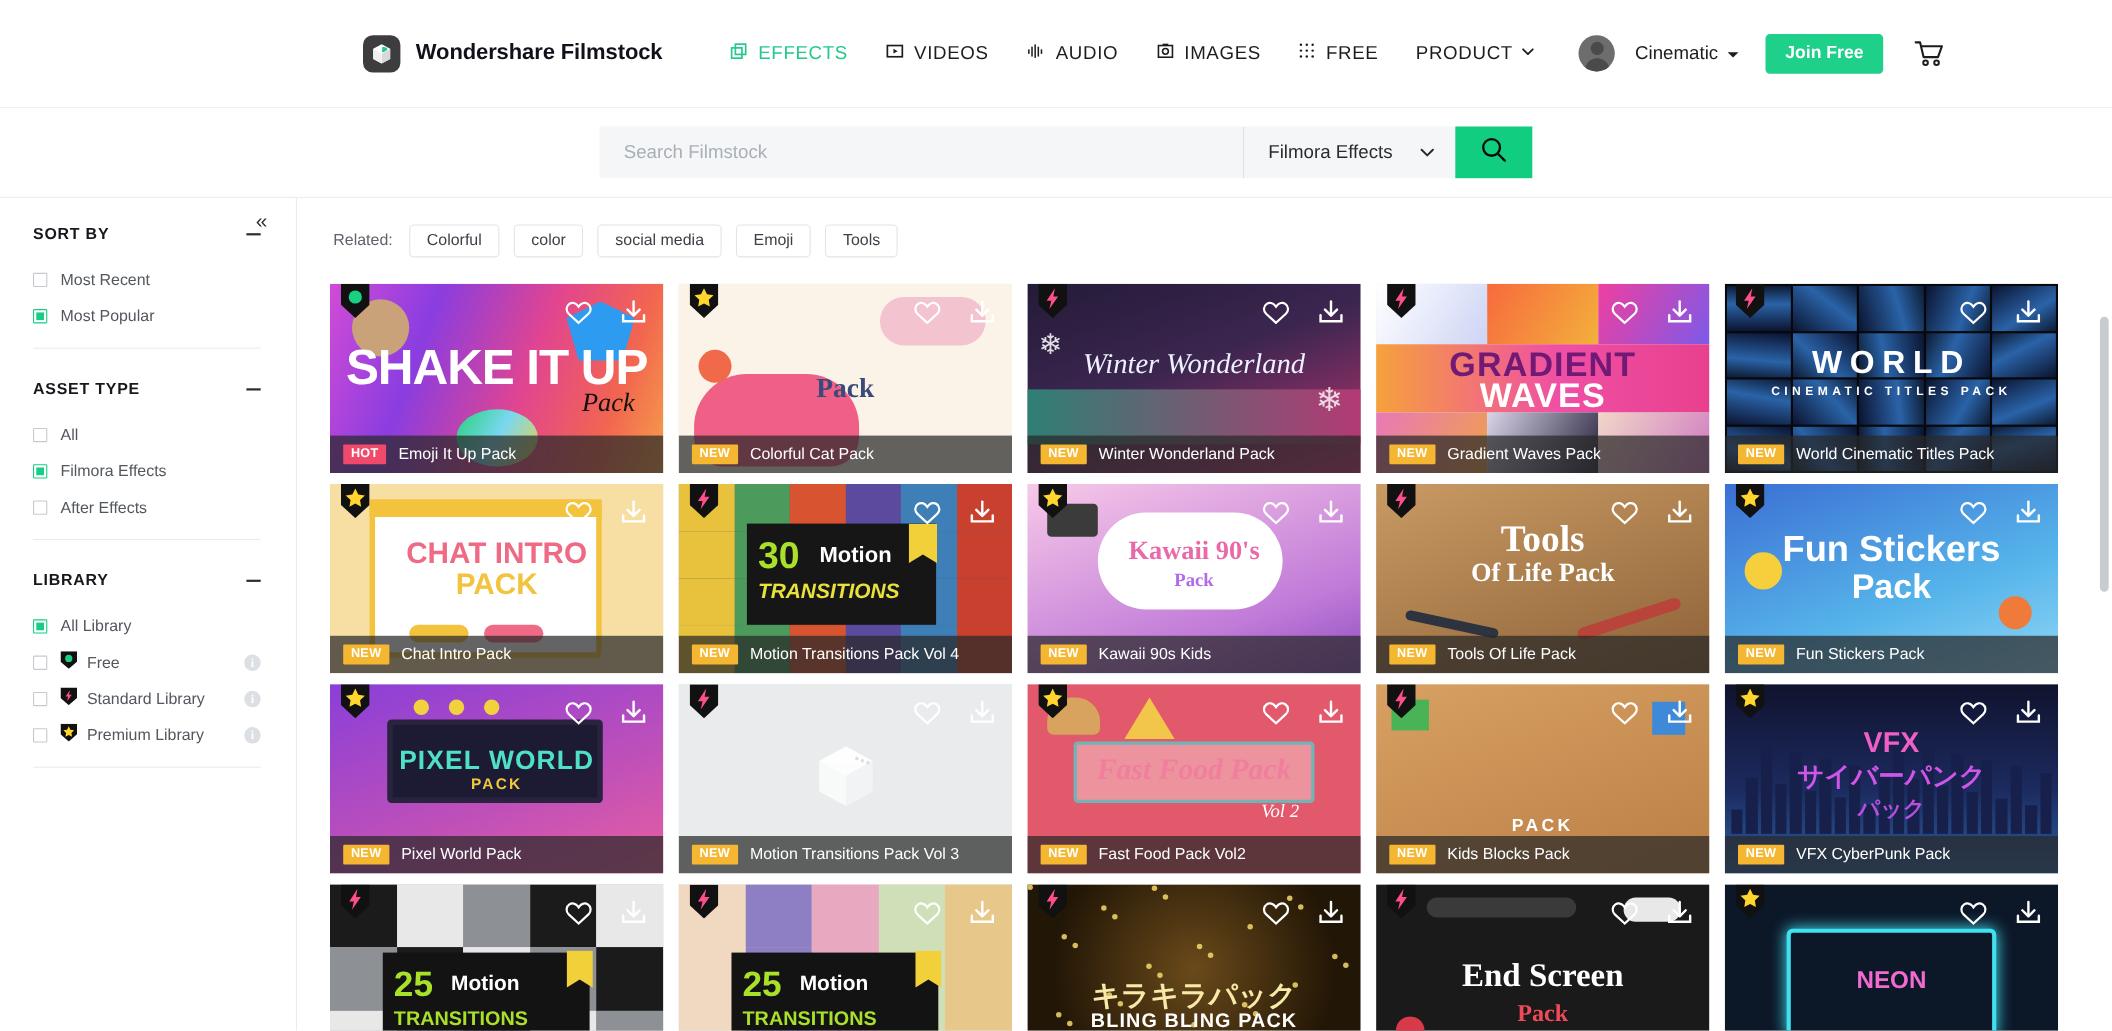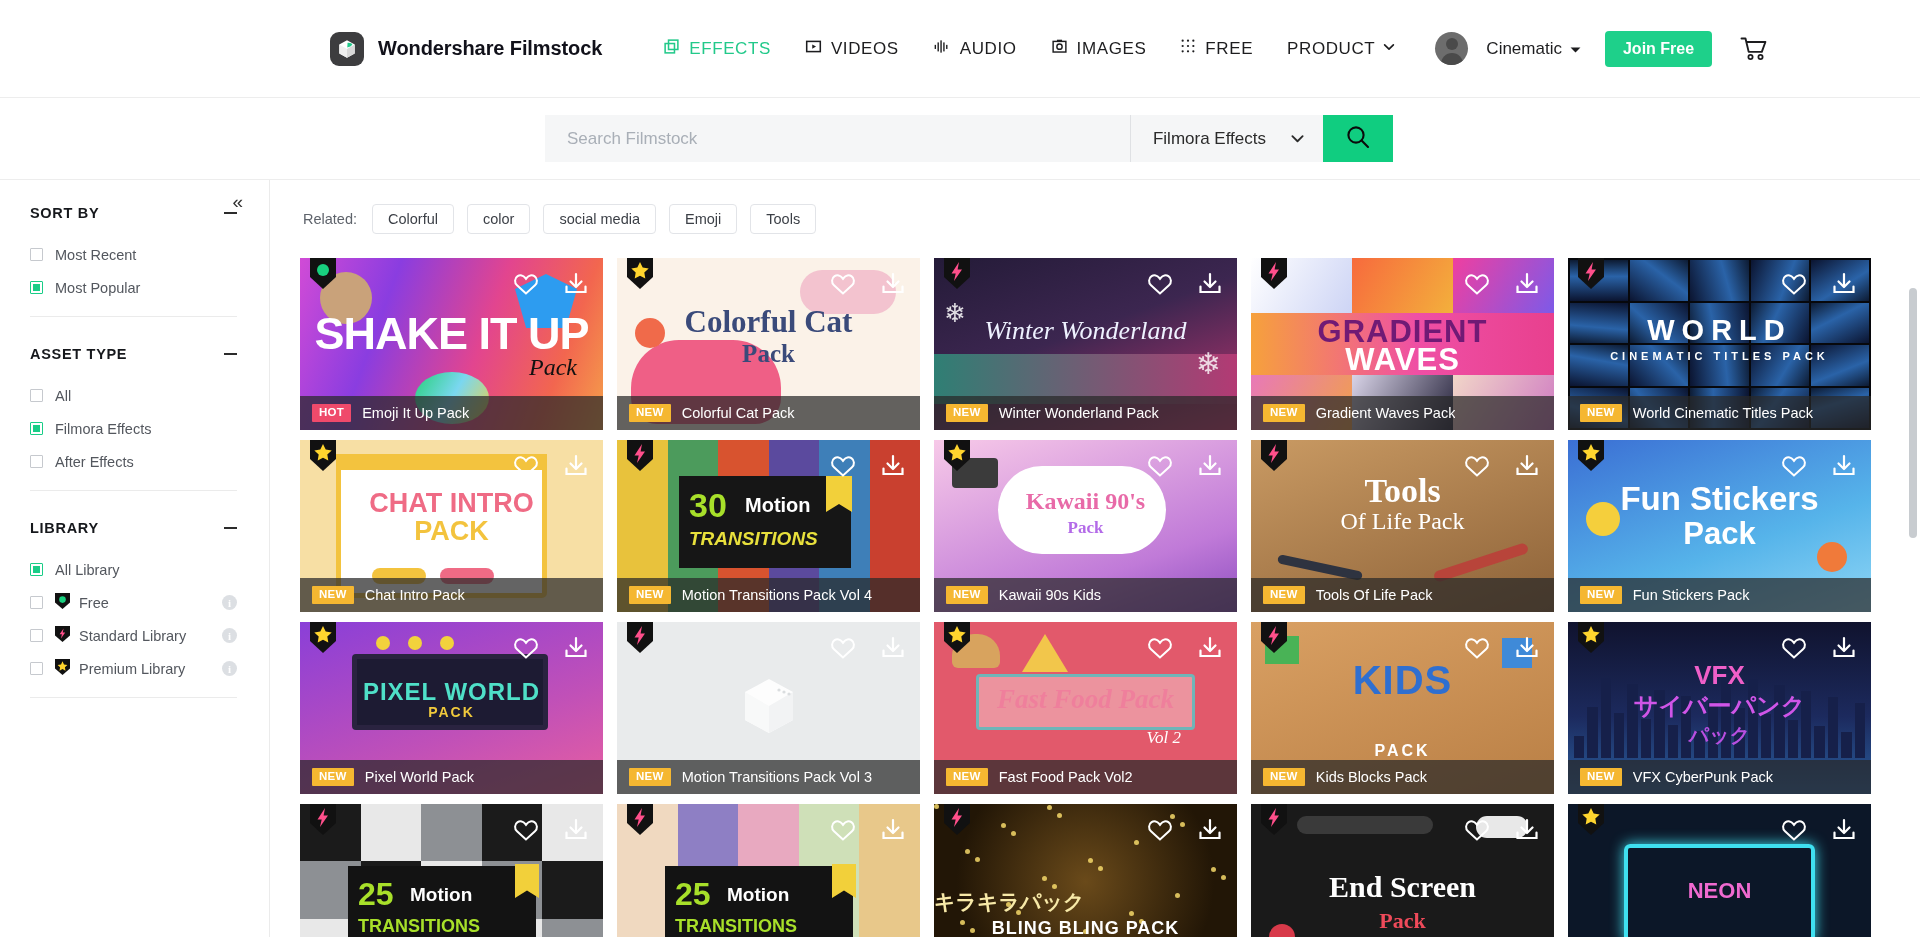--- a/index.html
+++ b/index.html
@@ -622,21 +622,20 @@
             <span class="tagchip HOT">HOT</span>
             <span class="card-title">Emoji It Up Pack</span>
           </div>
         </div>
         <div class="card">
           <div class="card-art">
             <div style="position:absolute;inset:0;background:#fbf2e8"></div>
              <div style="position:absolute;left:14px;bottom:6px;width:150px;height:84px;border-radius:48px 48px 26px 26px;background:#ef5f86"></div>
              <div style="position:absolute;right:24px;top:12px;width:96px;height:44px;border-radius:24px;background:#f3c3cf"></div>
              <div style="position:absolute;left:18px;top:60px;width:30px;height:30px;border-radius:50%;background:#f06a4a"></div>
-             <div style="position:absolute;left:0;right:0;top:46px;text-align:center;font-size:31px;font-weight:bold;color:#3a4a7a;font-family:'Liberation Serif',serif">Colorful Cat</div>
              <div style="position:absolute;left:0;right:0;top:82px;text-align:center;font-size:25px;font-weight:bold;color:#3a4a7a;font-family:'Liberation Serif',serif">Pack</div>
           </div>
           <div class="badge-shield"><svg width="26" height="31" viewBox="0 0 26 31">
               <path d="M0 0h26v19L13 31 0 19z" fill="#111"></path>
               <path d="m13 4 2.7 5.5 6 .9-4.4 4.2 1 6-5.3-2.8-5.3 2.8 1-6L4.3 10.4l6-.9z" fill="#ffd52e"></path>
             </svg></div>
           <div class="card-actions">
             <span class="icon-btn"><svg width="26" height="24" viewBox="0 0 26 24">
                 <path d="M13 21.5 4 13.2C1.2 10.6 1.5 6.2 4.6 4.2 7 2.6 10.3 3.3 12 5.6l1 1.3 1-1.3c1.7-2.3 5-3 7.4-1.4 3.1 2 3.4 6.4.6 9z" fill="none" stroke="#ffffff" stroke-width="2"></path>
               </svg></span>
@@ -865,21 +864,21 @@
           </div>
           <div class="card-foot">
             <span class="tagchip NEW">NEW</span>
             <span class="card-title">Kawaii 90s Kids</span>
           </div>
         </div>
         <div class="card">
           <div class="card-art">
             <div style="position:absolute;inset:0;background:linear-gradient(160deg,#c99a63,#8d6238)"></div>
              <div style="position:absolute;left:0;right:0;top:32px;text-align:center;font-size:34px;font-weight:bold;color:#fff;font-family:'Liberation Serif',serif">Tools</div>
-             <div style="position:absolute;left:0;right:0;top:68px;text-align:center;font-size:24px;font-weight:normal;color:#fff;font-family:'Liberation Serif',serif">Of Life Pack</div>
+             <div style="position:absolute;left:0;right:0;top:68px;text-align:center;font-size:24px;font-weight:bold;color:#fff;font-family:'Liberation Serif',serif">Of Life Pack</div>
              <div style="position:absolute;right:24px;bottom:44px;width:98px;height:11px;border-radius:6px;background:#b8443a;transform:rotate(-18deg)"></div>
              <div style="position:absolute;left:26px;bottom:40px;width:86px;height:9px;border-radius:5px;background:#2e3340;transform:rotate(12deg)"></div>
           </div>
           <div class="badge-shield"><svg width="26" height="31" viewBox="0 0 26 31">
               <path d="M0 0h26v19L13 31 0 19z" fill="#111"></path>
               <path d="M15 4 7.5 15.5h4.2L10 23l8-11.5h-4.4z" fill="#ff4f8b"></path>
             </svg></div>
           <div class="card-actions">
             <span class="icon-btn"><svg width="26" height="24" viewBox="0 0 26 24">
                 <path d="M13 21.5 4 13.2C1.2 10.6 1.5 6.2 4.6 4.2 7 2.6 10.3 3.3 12 5.6l1 1.3 1-1.3c1.7-2.3 5-3 7.4-1.4 3.1 2 3.4 6.4.6 9z" fill="none" stroke="#ffffff" stroke-width="2"></path>
@@ -1008,21 +1007,20 @@
               </svg></span>
           </div>
           <div class="card-foot">
             <span class="tagchip NEW">NEW</span>
             <span class="card-title">Fast Food Pack Vol2</span>
           </div>
         </div>
         <div class="card">
           <div class="card-art">
             <div style="position:absolute;inset:0;background:linear-gradient(160deg,#d9a063,#b97f45)"></div>
-             <div style="position:absolute;left:0;right:0;top:36px;text-align:center;font-size:40px;font-weight:bold;color:#2f6fd0;letter-spacing:1px">KIDS</div>
              <div style="position:absolute;left:0;right:0;top:120px;text-align:center;font-size:16px;font-weight:bold;color:#fff;letter-spacing:3px">PACK</div>
              <div style="position:absolute;left:14px;top:14px;width:34px;height:28px;background:#49b356"></div>
              <div style="position:absolute;right:22px;top:16px;width:30px;height:30px;background:#3f8ad8"></div>
           </div>
           <div class="badge-shield"><svg width="26" height="31" viewBox="0 0 26 31">
               <path d="M0 0h26v19L13 31 0 19z" fill="#111"></path>
               <path d="M15 4 7.5 15.5h4.2L10 23l8-11.5h-4.4z" fill="#ff4f8b"></path>
             </svg></div>
           <div class="card-actions">
             <span class="icon-btn"><svg width="26" height="24" viewBox="0 0 26 24">
@@ -1191,21 +1189,21 @@
             <div style="position:absolute;left:72px;top:98px;width:5px;height:5px;border-radius:50%;background:#f5d86a;opacity:.85"></div>
             <div style="position:absolute;left:113px;top:1px;width:5px;height:5px;border-radius:50%;background:#f5d86a;opacity:.85"></div>
             <div style="position:absolute;left:154px;top:54px;width:5px;height:5px;border-radius:50%;background:#f5d86a;opacity:.85"></div>
             <div style="position:absolute;left:195px;top:107px;width:5px;height:5px;border-radius:50%;background:#f5d86a;opacity:.85"></div>
             <div style="position:absolute;left:236px;top:10px;width:5px;height:5px;border-radius:50%;background:#f5d86a;opacity:.85"></div>
             <div style="position:absolute;left:277px;top:63px;width:5px;height:5px;border-radius:50%;background:#f5d86a;opacity:.85"></div>
             <div style="position:absolute;left:26px;top:116px;width:5px;height:5px;border-radius:50%;background:#f5d86a;opacity:.85"></div>
             <div style="position:absolute;left:67px;top:19px;width:5px;height:5px;border-radius:50%;background:#f5d86a;opacity:.85"></div>
             <div style="position:absolute;left:108px;top:72px;width:5px;height:5px;border-radius:50%;background:#f5d86a;opacity:.85"></div>
             <div style="position:absolute;left:149px;top:125px;width:5px;height:5px;border-radius:50%;background:#f5d86a;opacity:.85"></div>
-             <div style="position:absolute;left:0;right:0;top:84px;text-align:left;font-size:21px;font-weight:bold;color:#f7e9a8">キラキラパック</div>
+             <div style="position:absolute;left:0;right:0;top:84px;text-align:center;font-size:26px;font-weight:bold;color:#f7e9a8">キラキラパック</div>
              <div style="position:absolute;left:0;right:0;top:114px;text-align:center;font-size:18px;font-weight:bold;color:#fff;letter-spacing:1px">BLING BLING PACK</div>
           </div>
           <div class="badge-shield"><svg width="26" height="31" viewBox="0 0 26 31">
               <path d="M0 0h26v19L13 31 0 19z" fill="#111"></path>
               <path d="M15 4 7.5 15.5h4.2L10 23l8-11.5h-4.4z" fill="#ff4f8b"></path>
             </svg></div>
           <div class="card-actions">
             <span class="icon-btn"><svg width="26" height="24" viewBox="0 0 26 24">
                 <path d="M13 21.5 4 13.2C1.2 10.6 1.5 6.2 4.6 4.2 7 2.6 10.3 3.3 12 5.6l1 1.3 1-1.3c1.7-2.3 5-3 7.4-1.4 3.1 2 3.4 6.4.6 9z" fill="none" stroke="#ffffff" stroke-width="2"></path>
               </svg></span>

